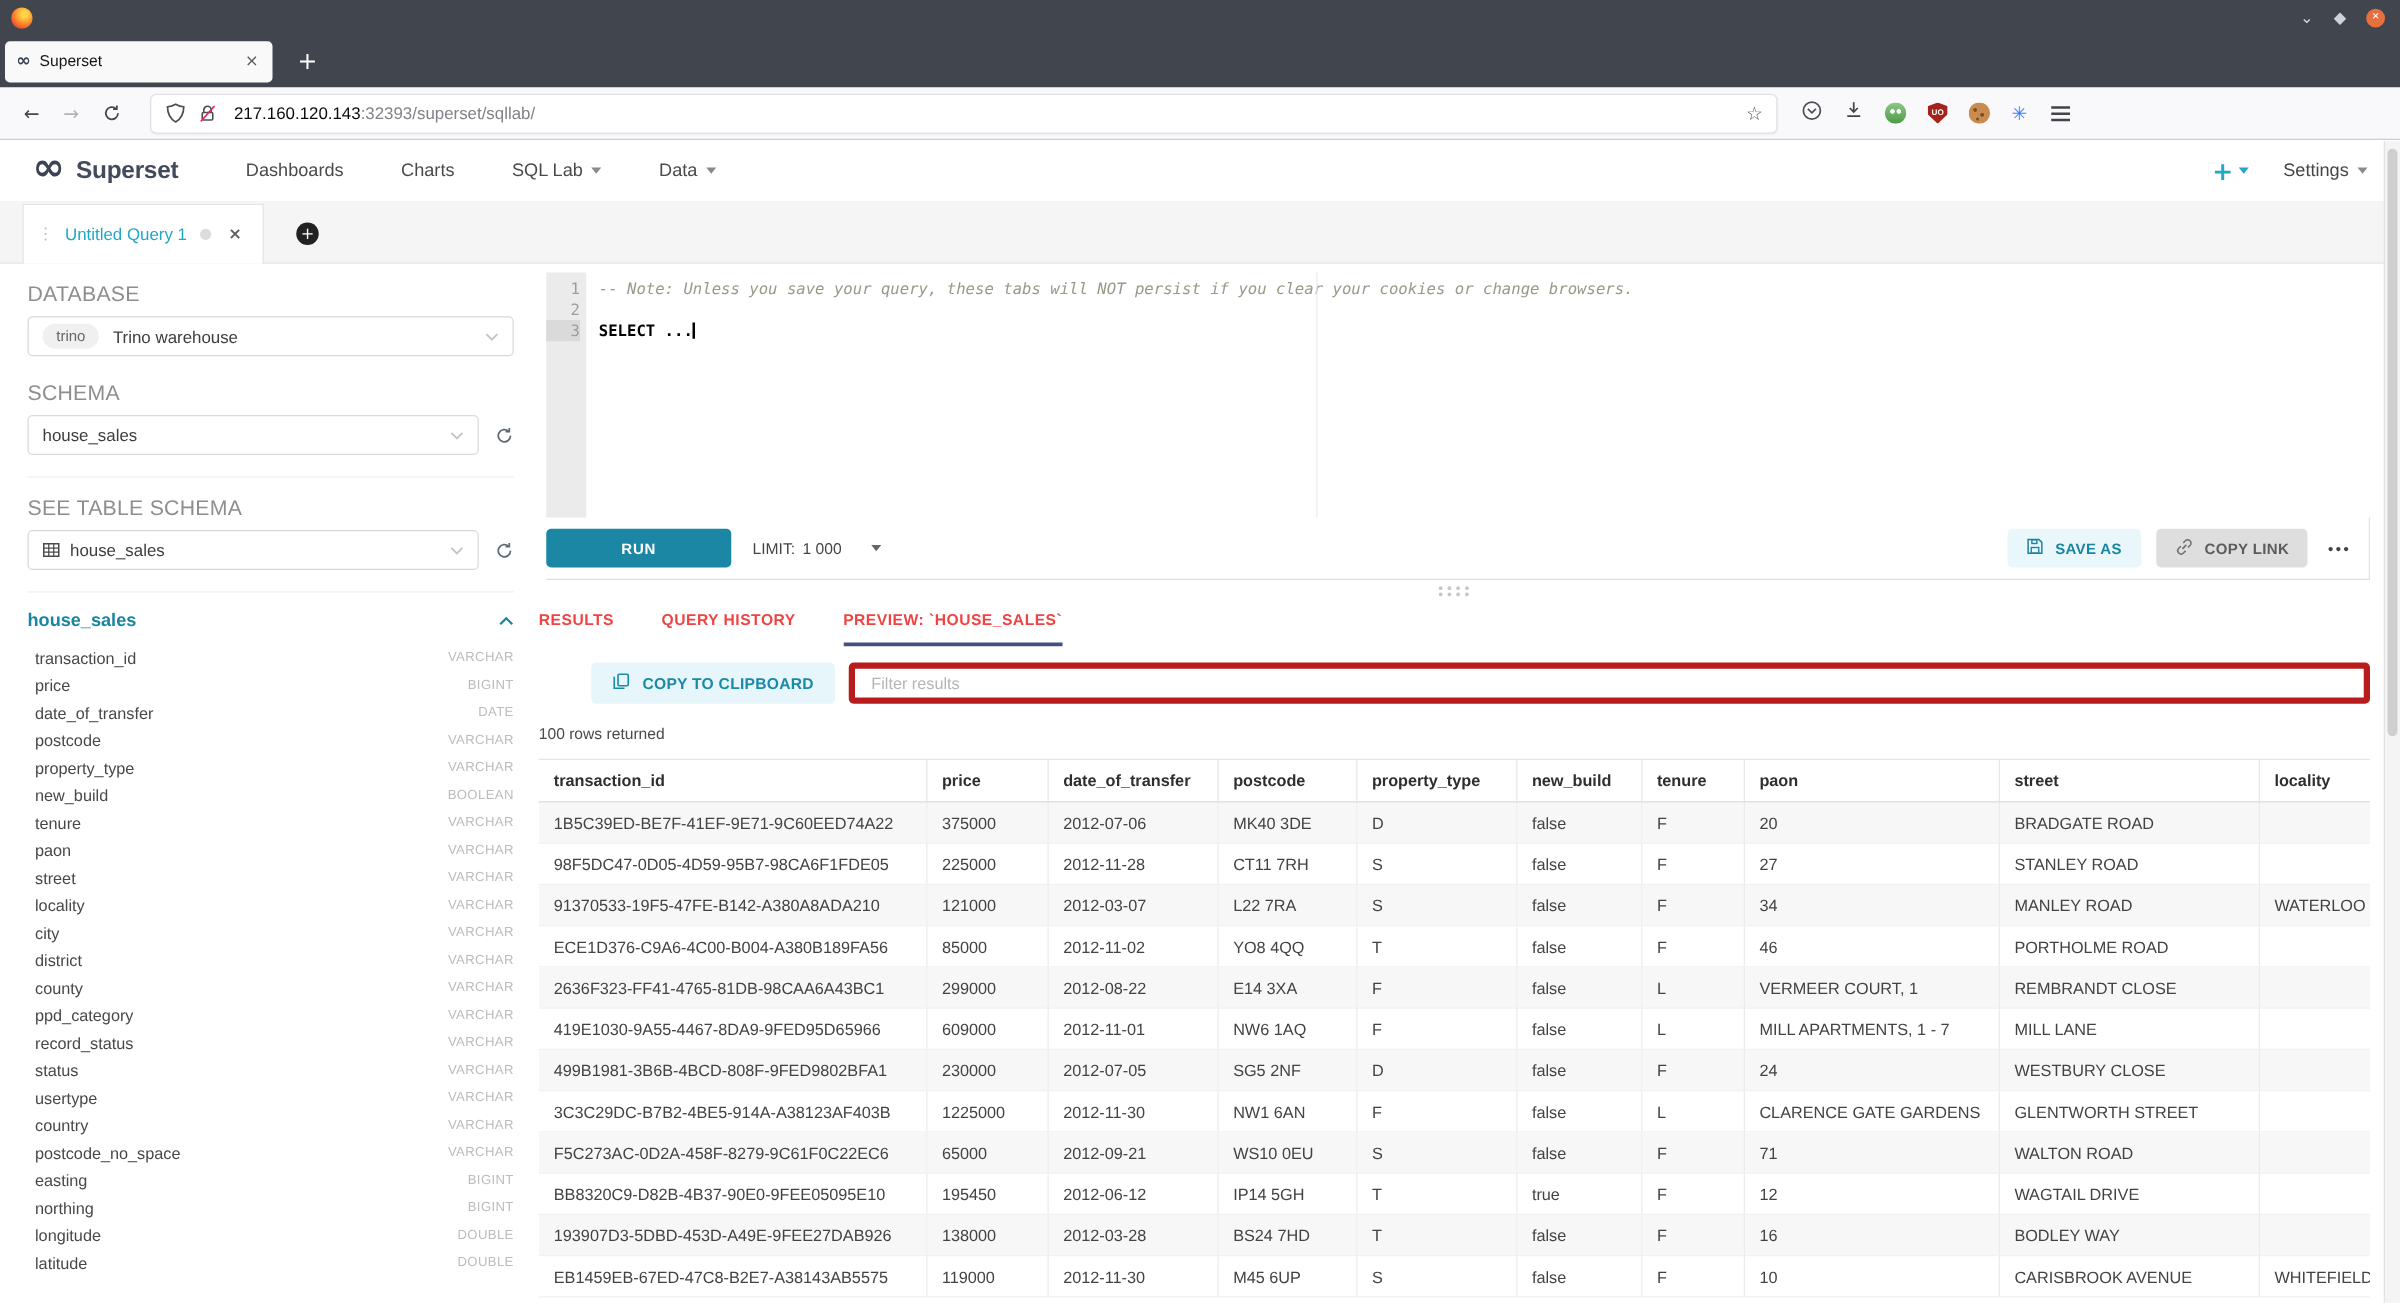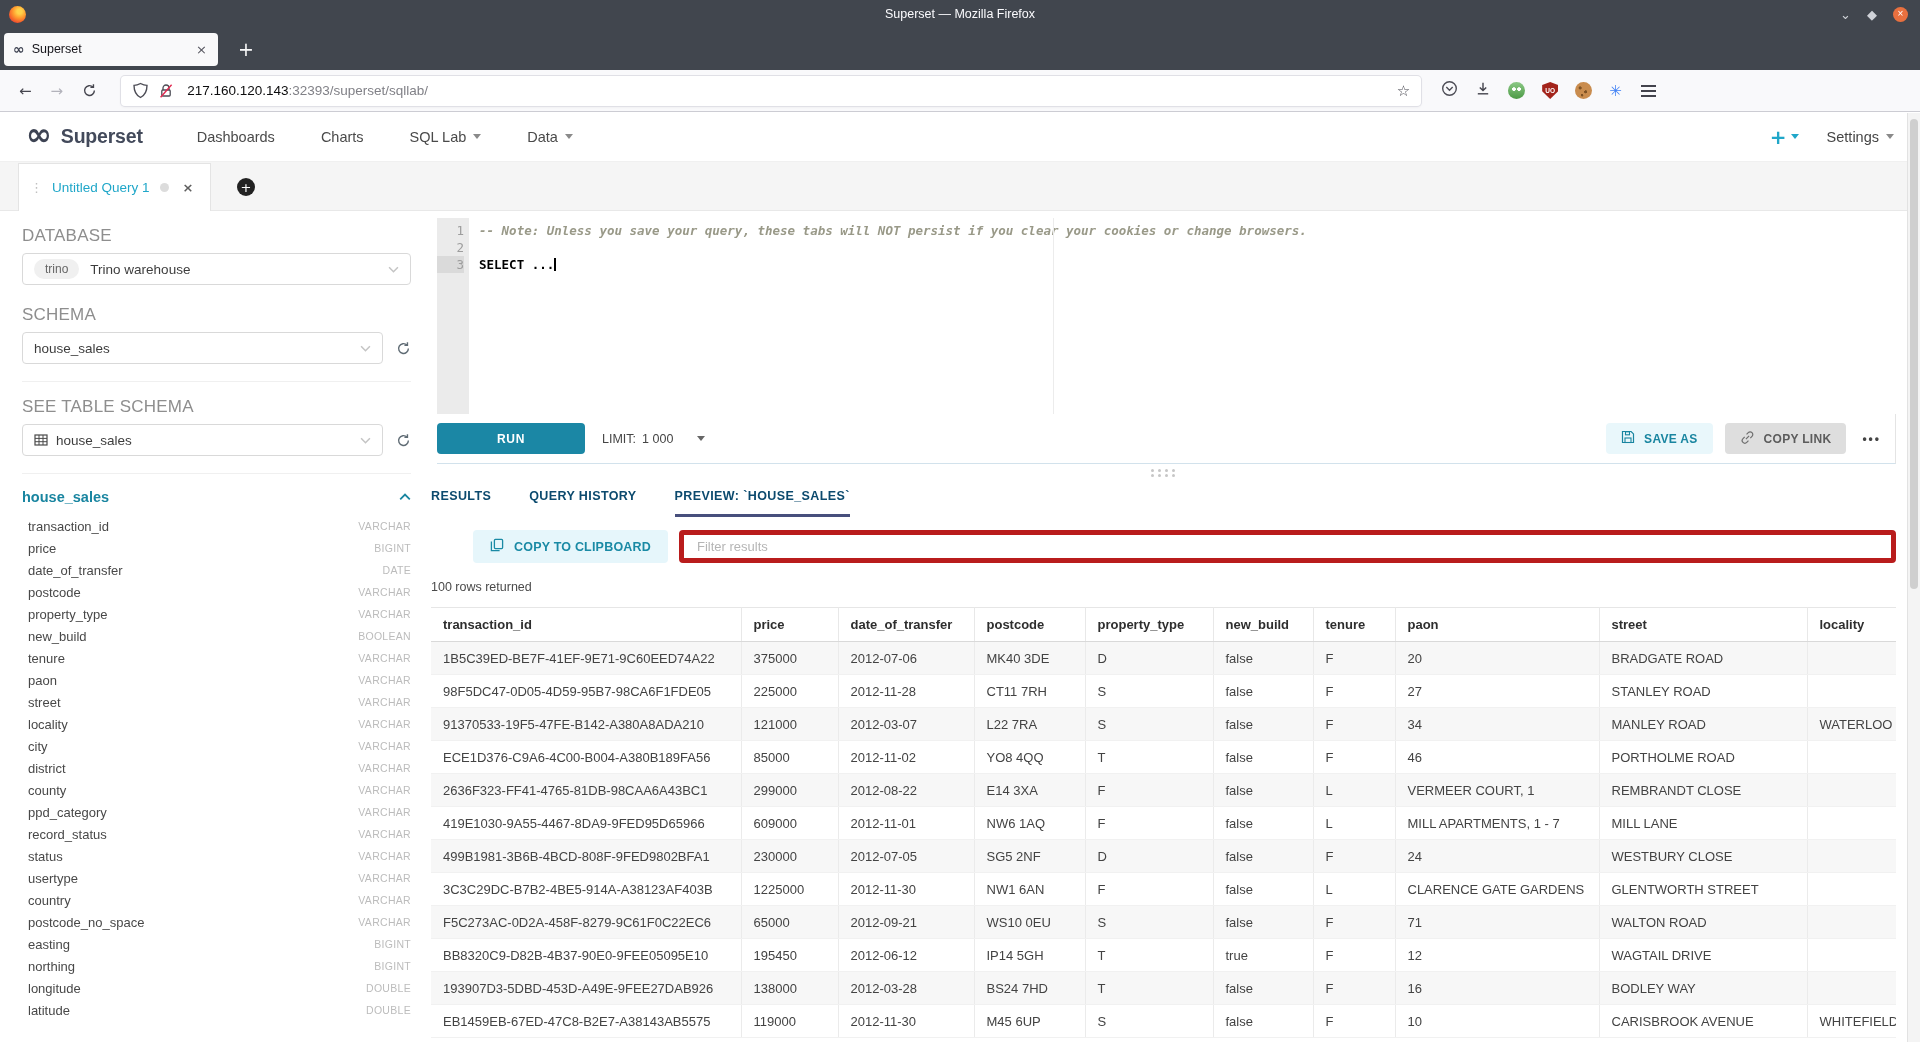--- a/index.html
+++ b/index.html
@@ -103,21 +103,21 @@
 
   
   .main { position:absolute; left:431px; top:0; right:0; bottom:0; }
   .editor { position:absolute; top:6px; left:6px; right:24px; height:196px; background:#fff; display:flex;
     font-family:"DejaVu Sans Mono", monospace; font-size:12.5px; line-height:17px; }
   .gutter { width:32px; background:#ebebeb; color:#9d9d9d; text-align:right; padding:4px 5px 0 0; }
   .gut-line { height:17px; }
   .gut-line.active { background:#dadada; }
   .codearea { flex:1; padding:4px 0 0 10px; position:relative; }
   .code-line { height:17px; white-space:pre; }
-  .code-line.comment span { color:#999988; font-style:italic;font-weight:bold; }
+  .code-line.comment span { color:#999988; font-style:italic; }
   .code-line.keyword span { color:#000; font-weight:bold; }
   .cursor { display:inline-block; width:1.5px; height:13px; background:#000; vertical-align:-2px; }
   .print-margin { position:absolute; left:616px; top:0; bottom:0; width:1px; background:#ececec; }
 
   .editor-toolbar { position:absolute; top:202px; height:50px; left:6px; right:24px; display:flex; align-items:center;
     border-bottom:1px solid #d2e2ec; border-right:1px solid #e4e4e4; }
   .run-btn { width:148px; height:31px; background:#1b87a5; color:#fff; border-radius:4px; font-size:12px;
     font-weight:bold; letter-spacing:.6px; display:flex; align-items:center; justify-content:center; }
   .limit-group { display:flex; align-items:center; margin-left:17px; font-size:12.5px; color:#454545; }
   .limit-group .lv { margin-left:6px; }
@@ -127,21 +127,21 @@
     font-size:12px; display:flex; align-items:center; gap:9px; letter-spacing:.3px; }
   .copylink-btn { height:31px; padding:0 15px; background:#dedede; border-radius:4px; color:#5c5c5c; font-weight:bold;
     font-size:12px; display:flex; align-items:center; gap:9px; letter-spacing:.3px; }
   .more-btn { color:#444; font-size:12px; letter-spacing:2px; font-weight:bold; margin-left:4px; }
 
   
   .south { position:absolute; top:252px; left:0; right:24px; bottom:0; }
   .drag-dots { margin:5px auto 0; width:26px; display:grid; grid-template-columns:repeat(4,1fr); grid-gap:2px; }
   .drag-dots i { width:3px; height:3px; border-radius:50%; background:#c6c6c6; }
   .rtabs { display:flex; gap:38px; margin-top:12px; }
-  .rtab { font-size:12.5px; font-weight:bold; color:#0c4a6e; letter-spacing:.4px; padding-bottom:11px;
+  .rtab { font-size:12.5px; font-weight:bold; color:#ef4444; letter-spacing:.4px; padding-bottom:11px;
     border-bottom:3px solid transparent; }
   .rtab.active { border-bottom-color:#474f7c; }
   .actions-row { display:flex; margin-top:13px; gap:11px;margin-left:42px; }
   .copyclip-btn { height:33px; padding:0 17px; background:#e6f6fb; border-radius:4px; color:#1a8aa5;
     font-weight:bold; font-size:12.5px; display:flex; align-items:center; gap:10px; letter-spacing:.2px; }
   .filter-input { flex:1; height:33px; border:5px solid #b91c1c; border-radius:4px; padding:0 13px; font-size:13px;
     color:#444; outline:none; font-family:"Liberation Sans", sans-serif; }
   .filter-input::placeholder { color:#b5b5b5; }
   .rows-ret { margin-top:17px; font-size:12.5px; color:#4a4a4a; }
   .rtable { margin-top:13px; width:100%; border-collapse:collapse; table-layout:fixed; }
@@ -157,21 +157,20 @@
   .pagebar { position:absolute; top:113px; right:0; bottom:0; width:13px; background:#f4f4f4;
     border-left:1px solid #e2e2e2; }
   .pagebar .thumb { position:absolute; left:2px; right:2px; top:6px; height:470px; background:#cfcfcf;
     border-radius:5px; }
 </style>
 </head>
 <body>
 
 <div class="titlebar">
   <span class="fx-logo"></span>
-  <span class="win-title">Superset — Mozilla Firefox</span>
   <span class="win-controls">
     <span class="wc glyph">⌄</span>
     <span class="wc glyph">◆</span>
     <span class="wc close-btn">×</span>
   </span>
 </div>
 
 <div class="tabstrip">
   <div class="btab">
     <span class="fav glyph">∞</span>

